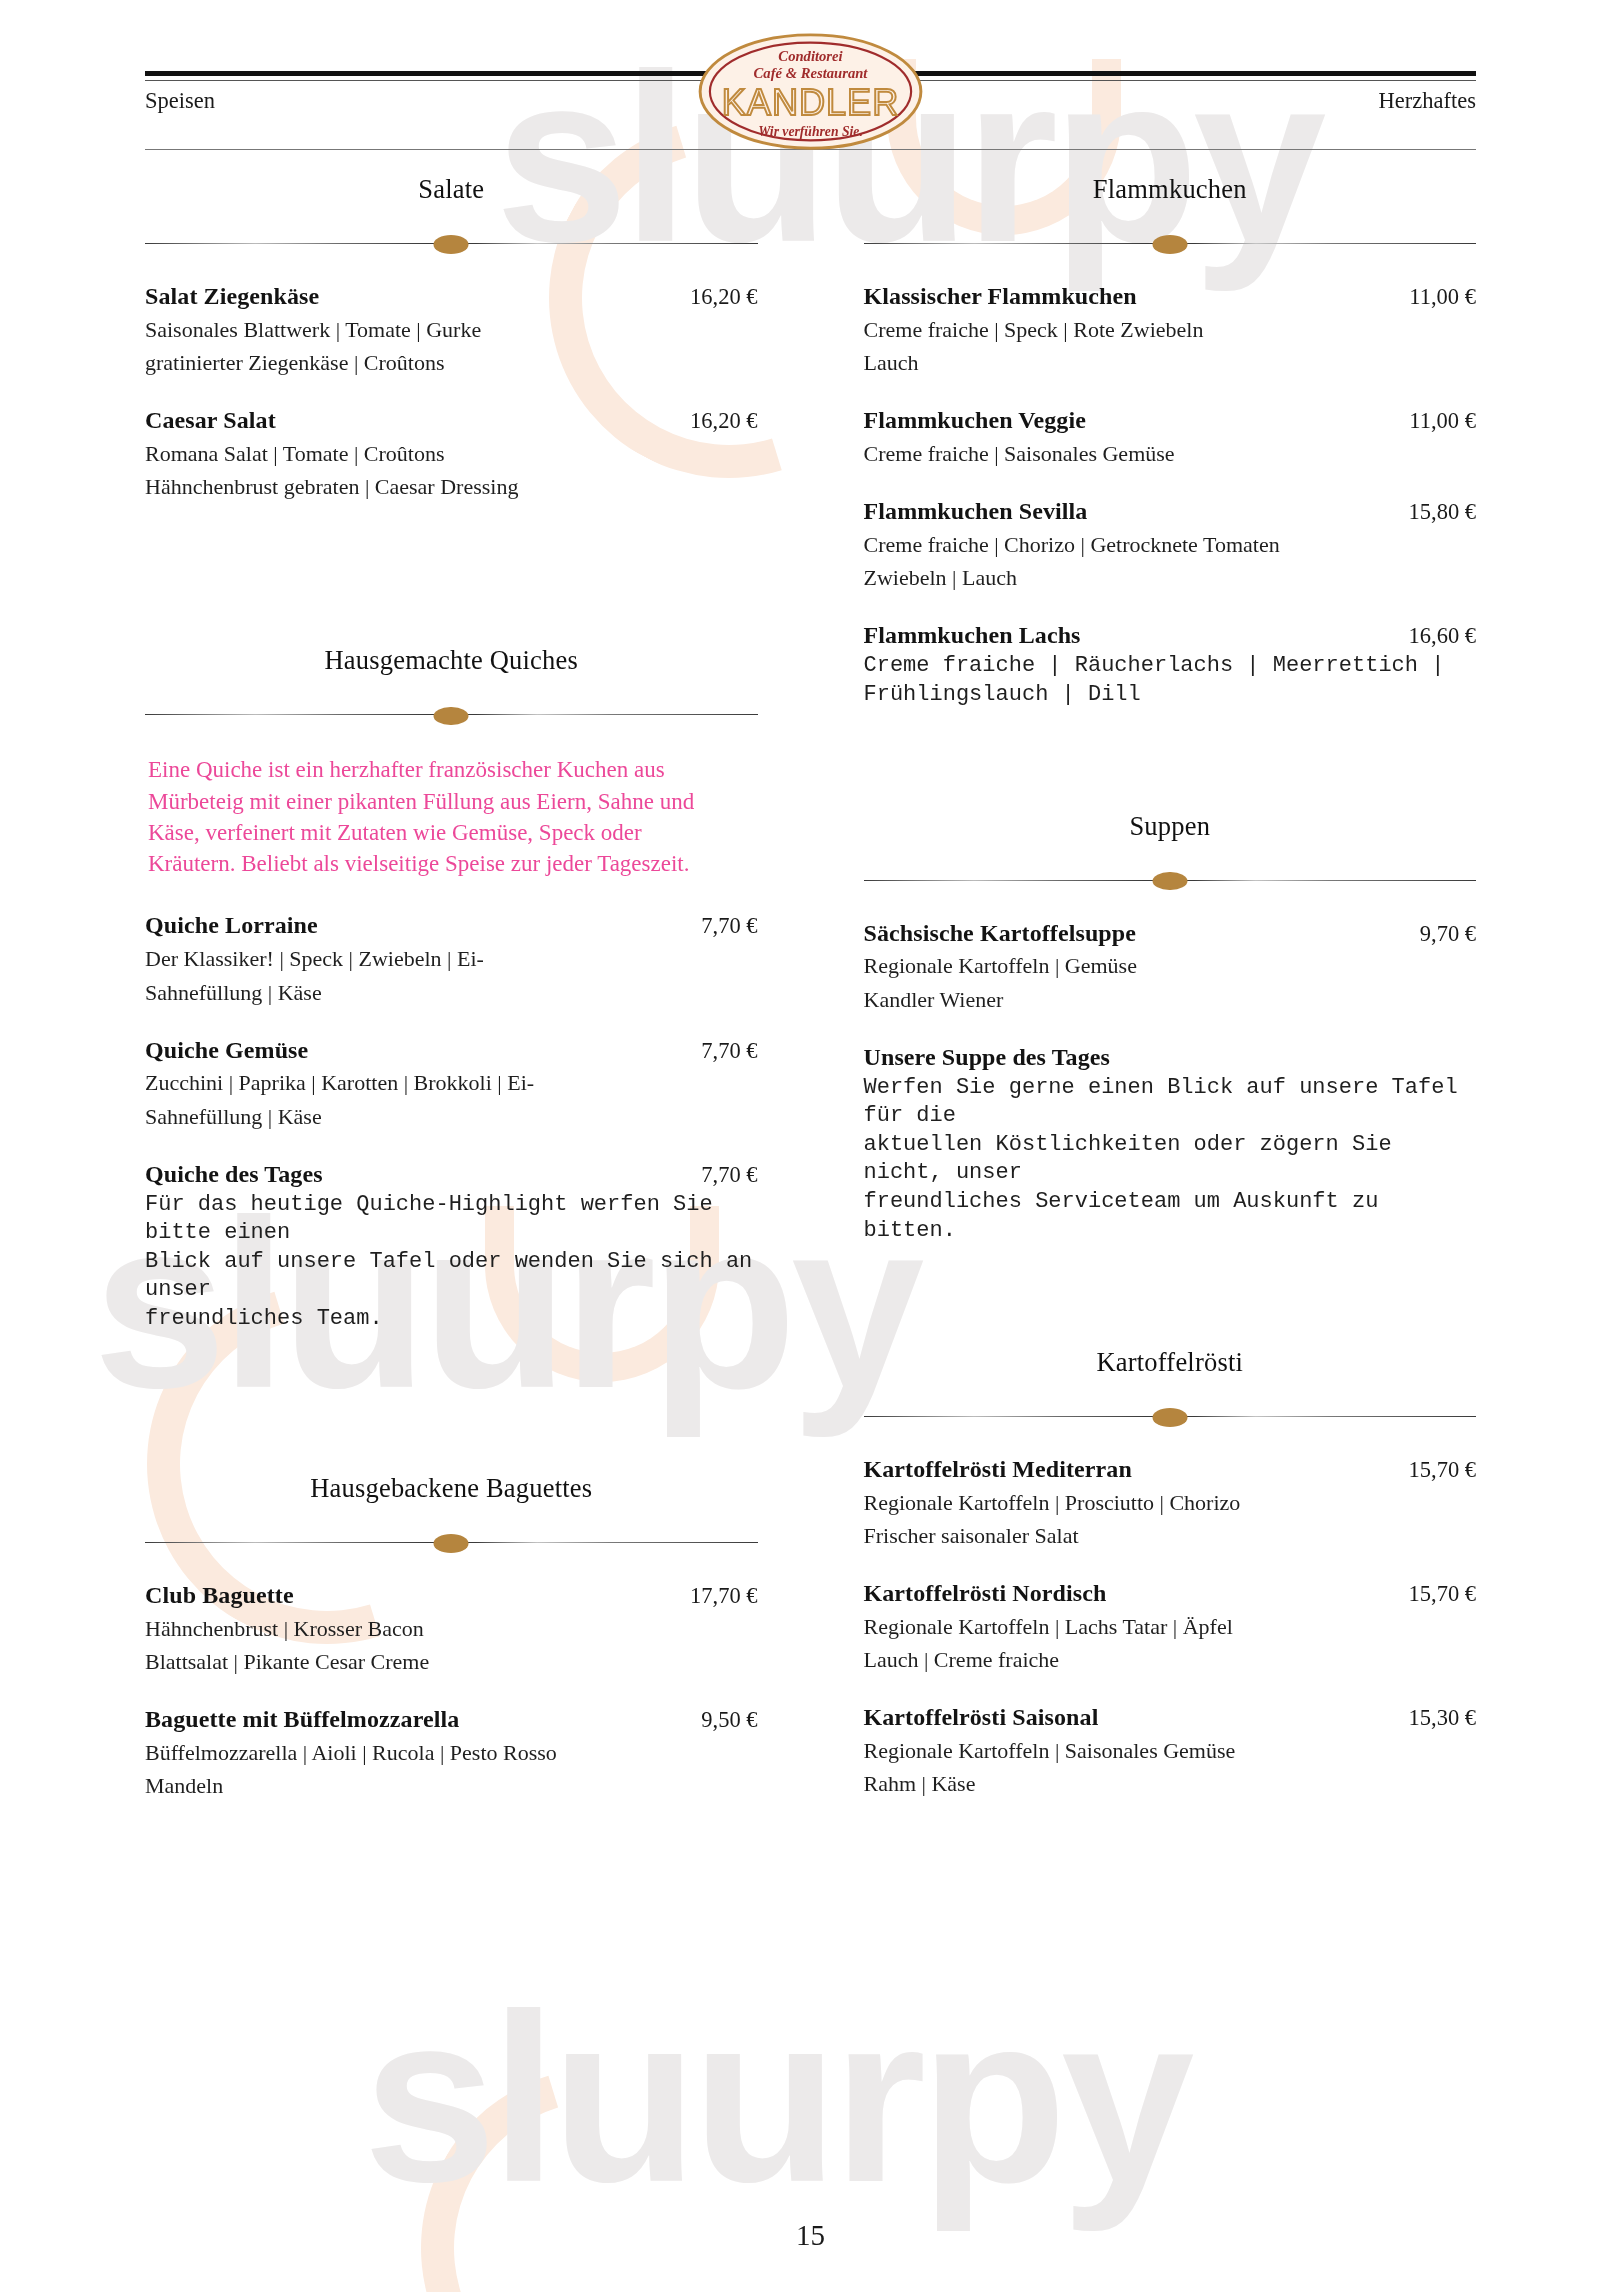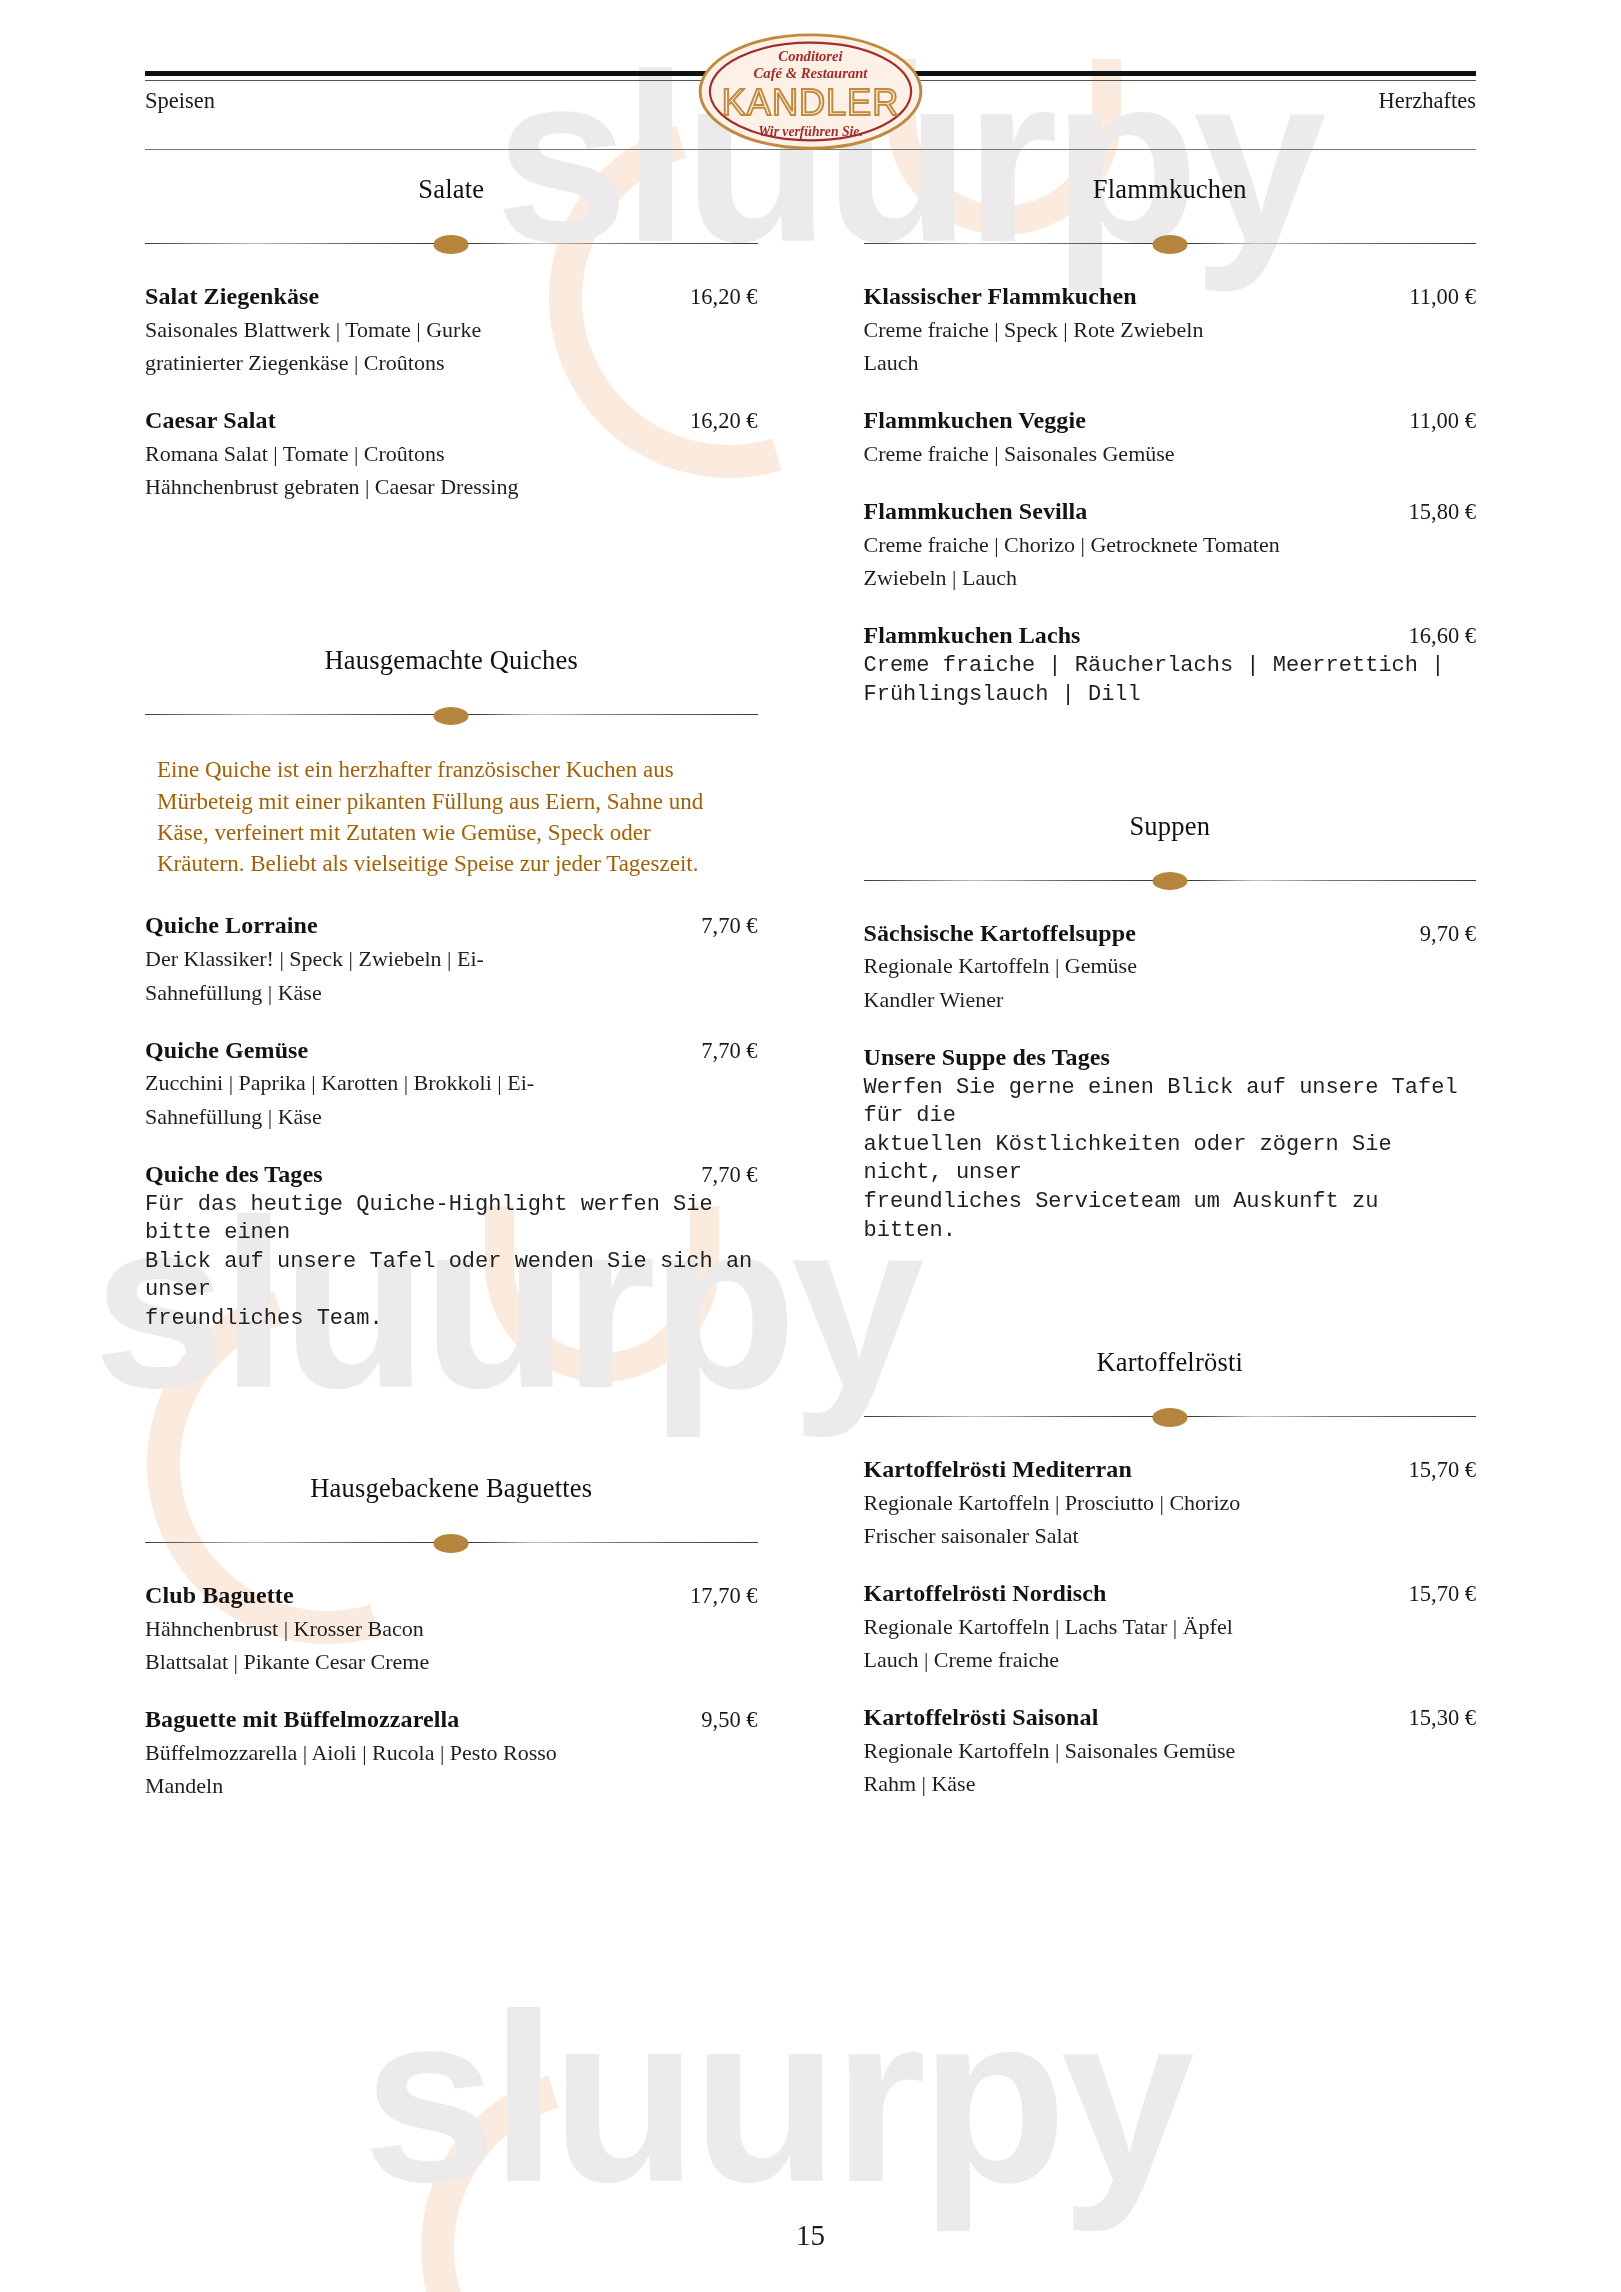--- a/index.html
+++ b/index.html
@@ -143,22 +143,22 @@
     transform: translateX(-50%);
     width: 35px;
     height: 18.6px;
     border-radius: 50%;
     background: #b5853e;
   }
 
   .intro {
     font-size: 23px;
     line-height: 1.36;
-    margin: 0 0 33px 12px;
-    color: #a16207;
+    margin: 0 0 33px 3px;
+    color: #ec4899;
     max-width: 568px;
   }
 
   .item { margin-bottom: 27.4px; }
   .item.tight { margin-bottom: 25.5px; }
   .item-head {
     display: flex;
     align-items: baseline;
     justify-content: space-between;
     gap: 6px;

